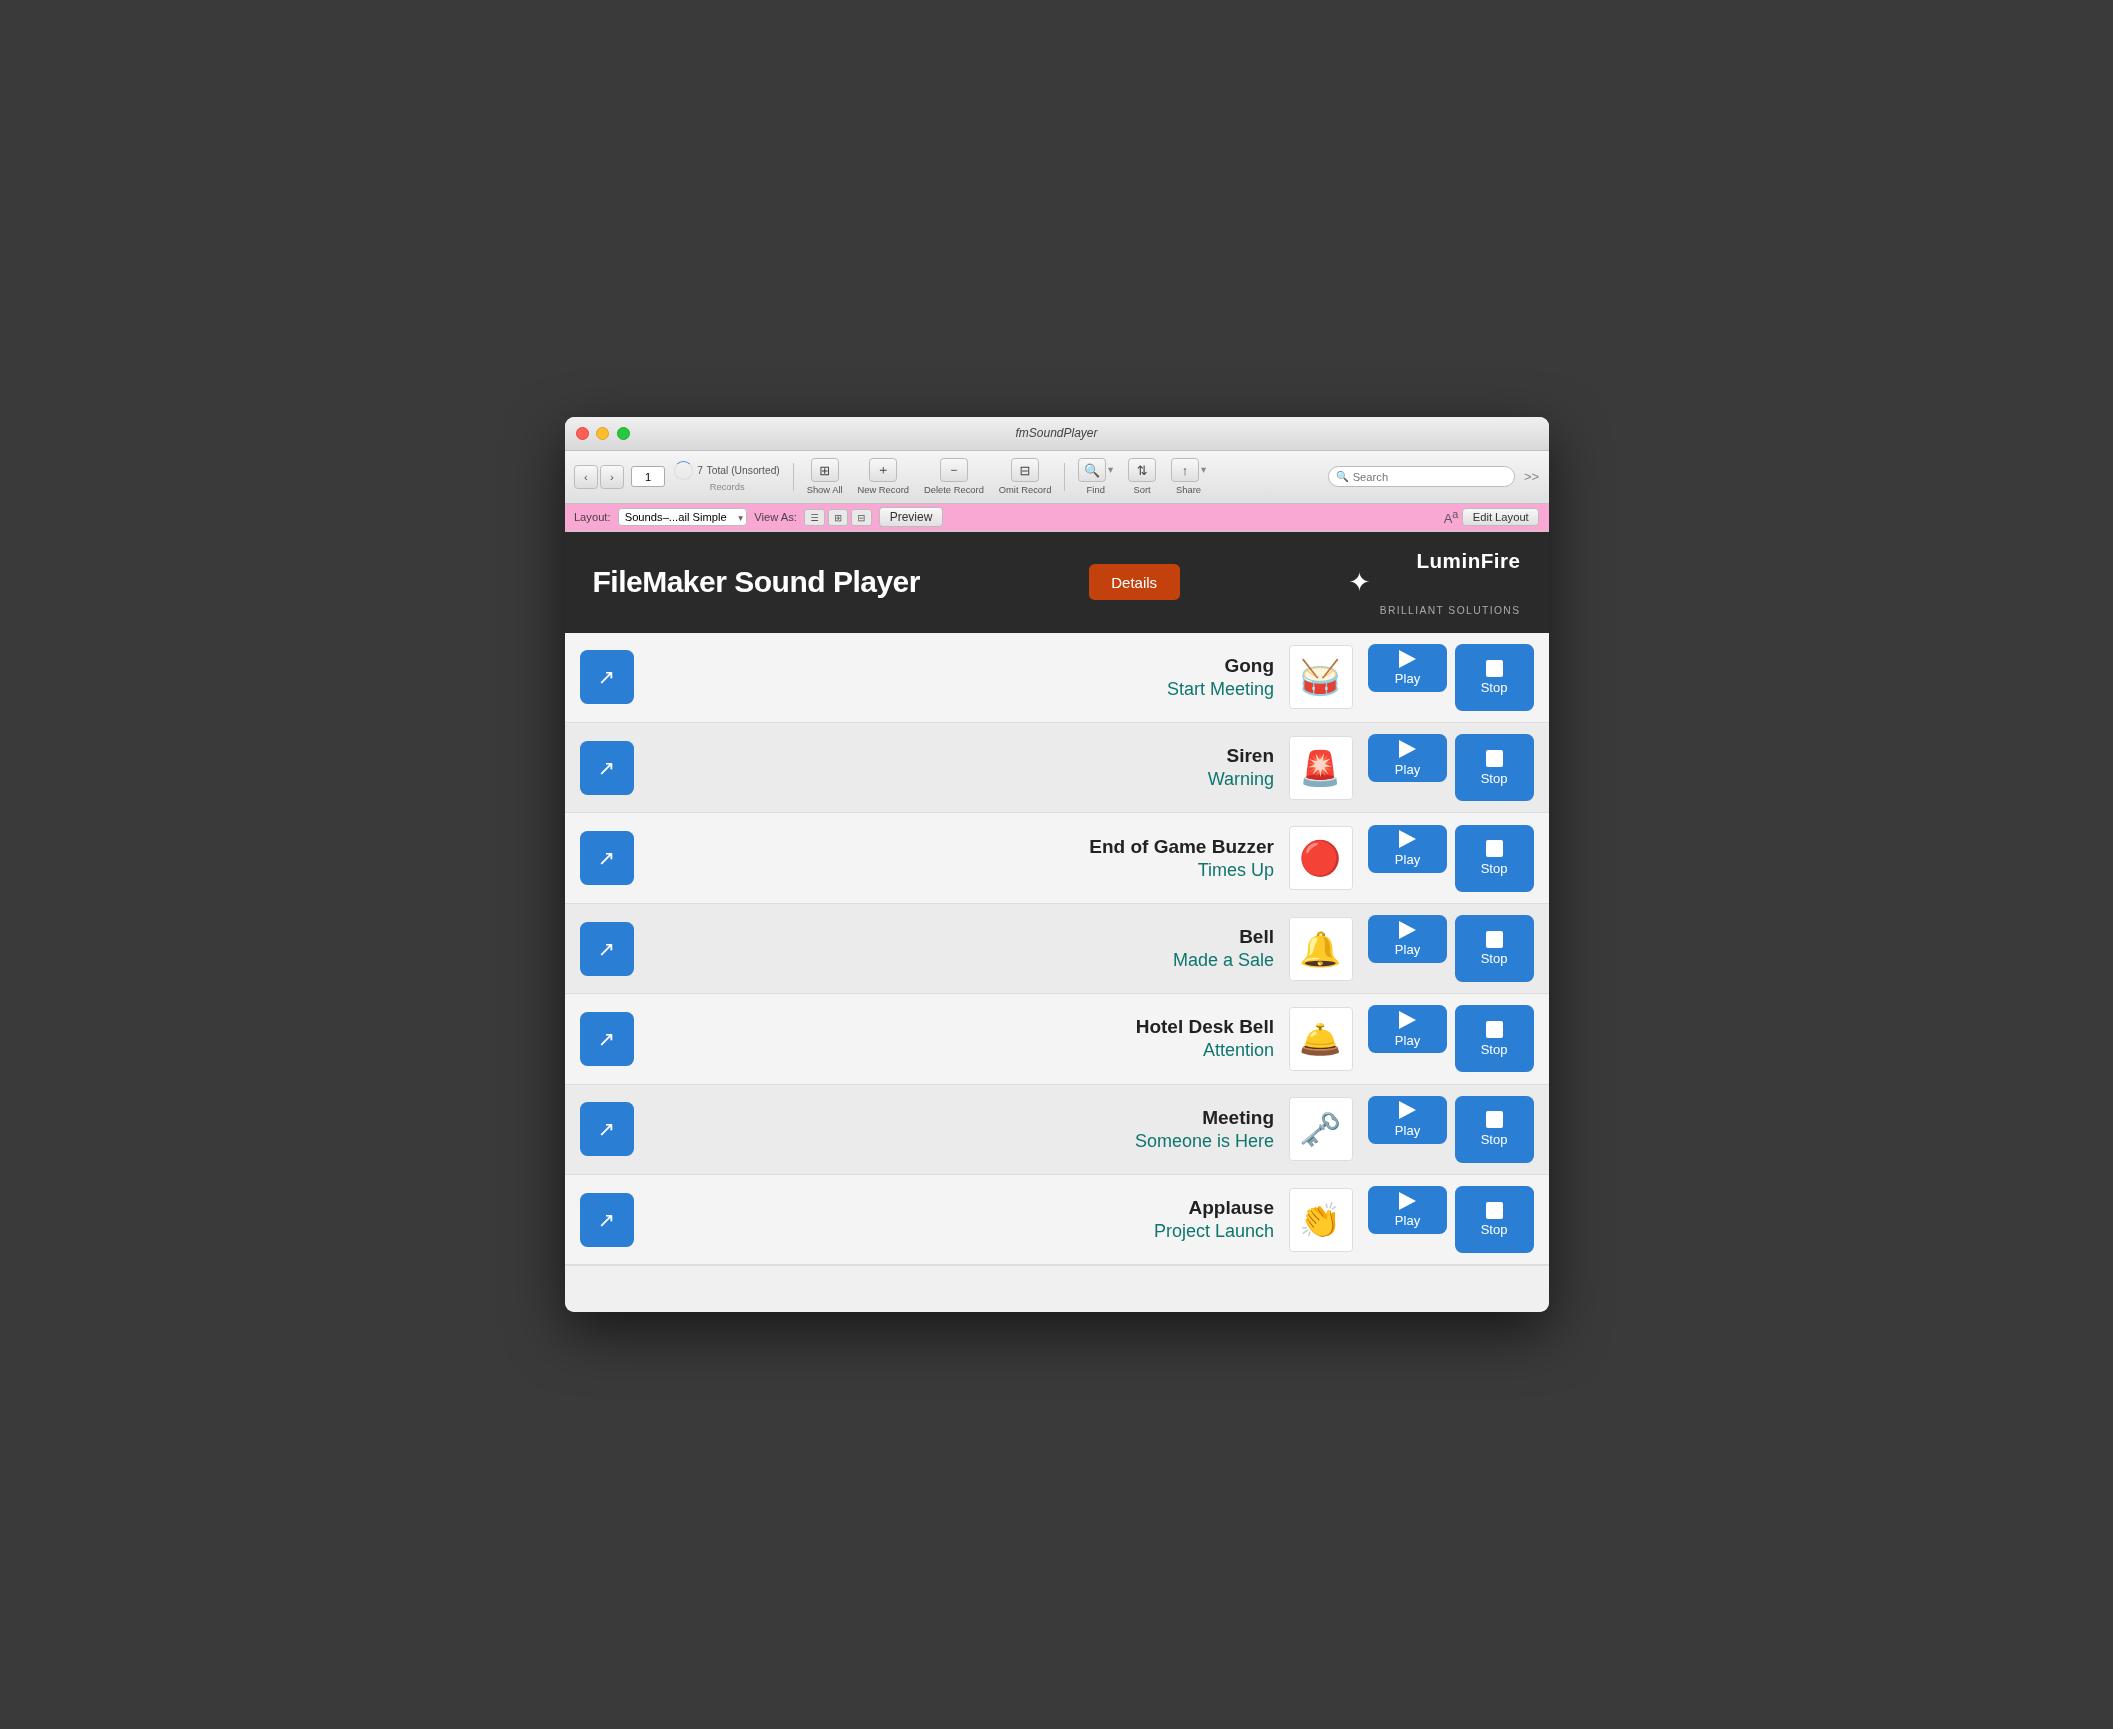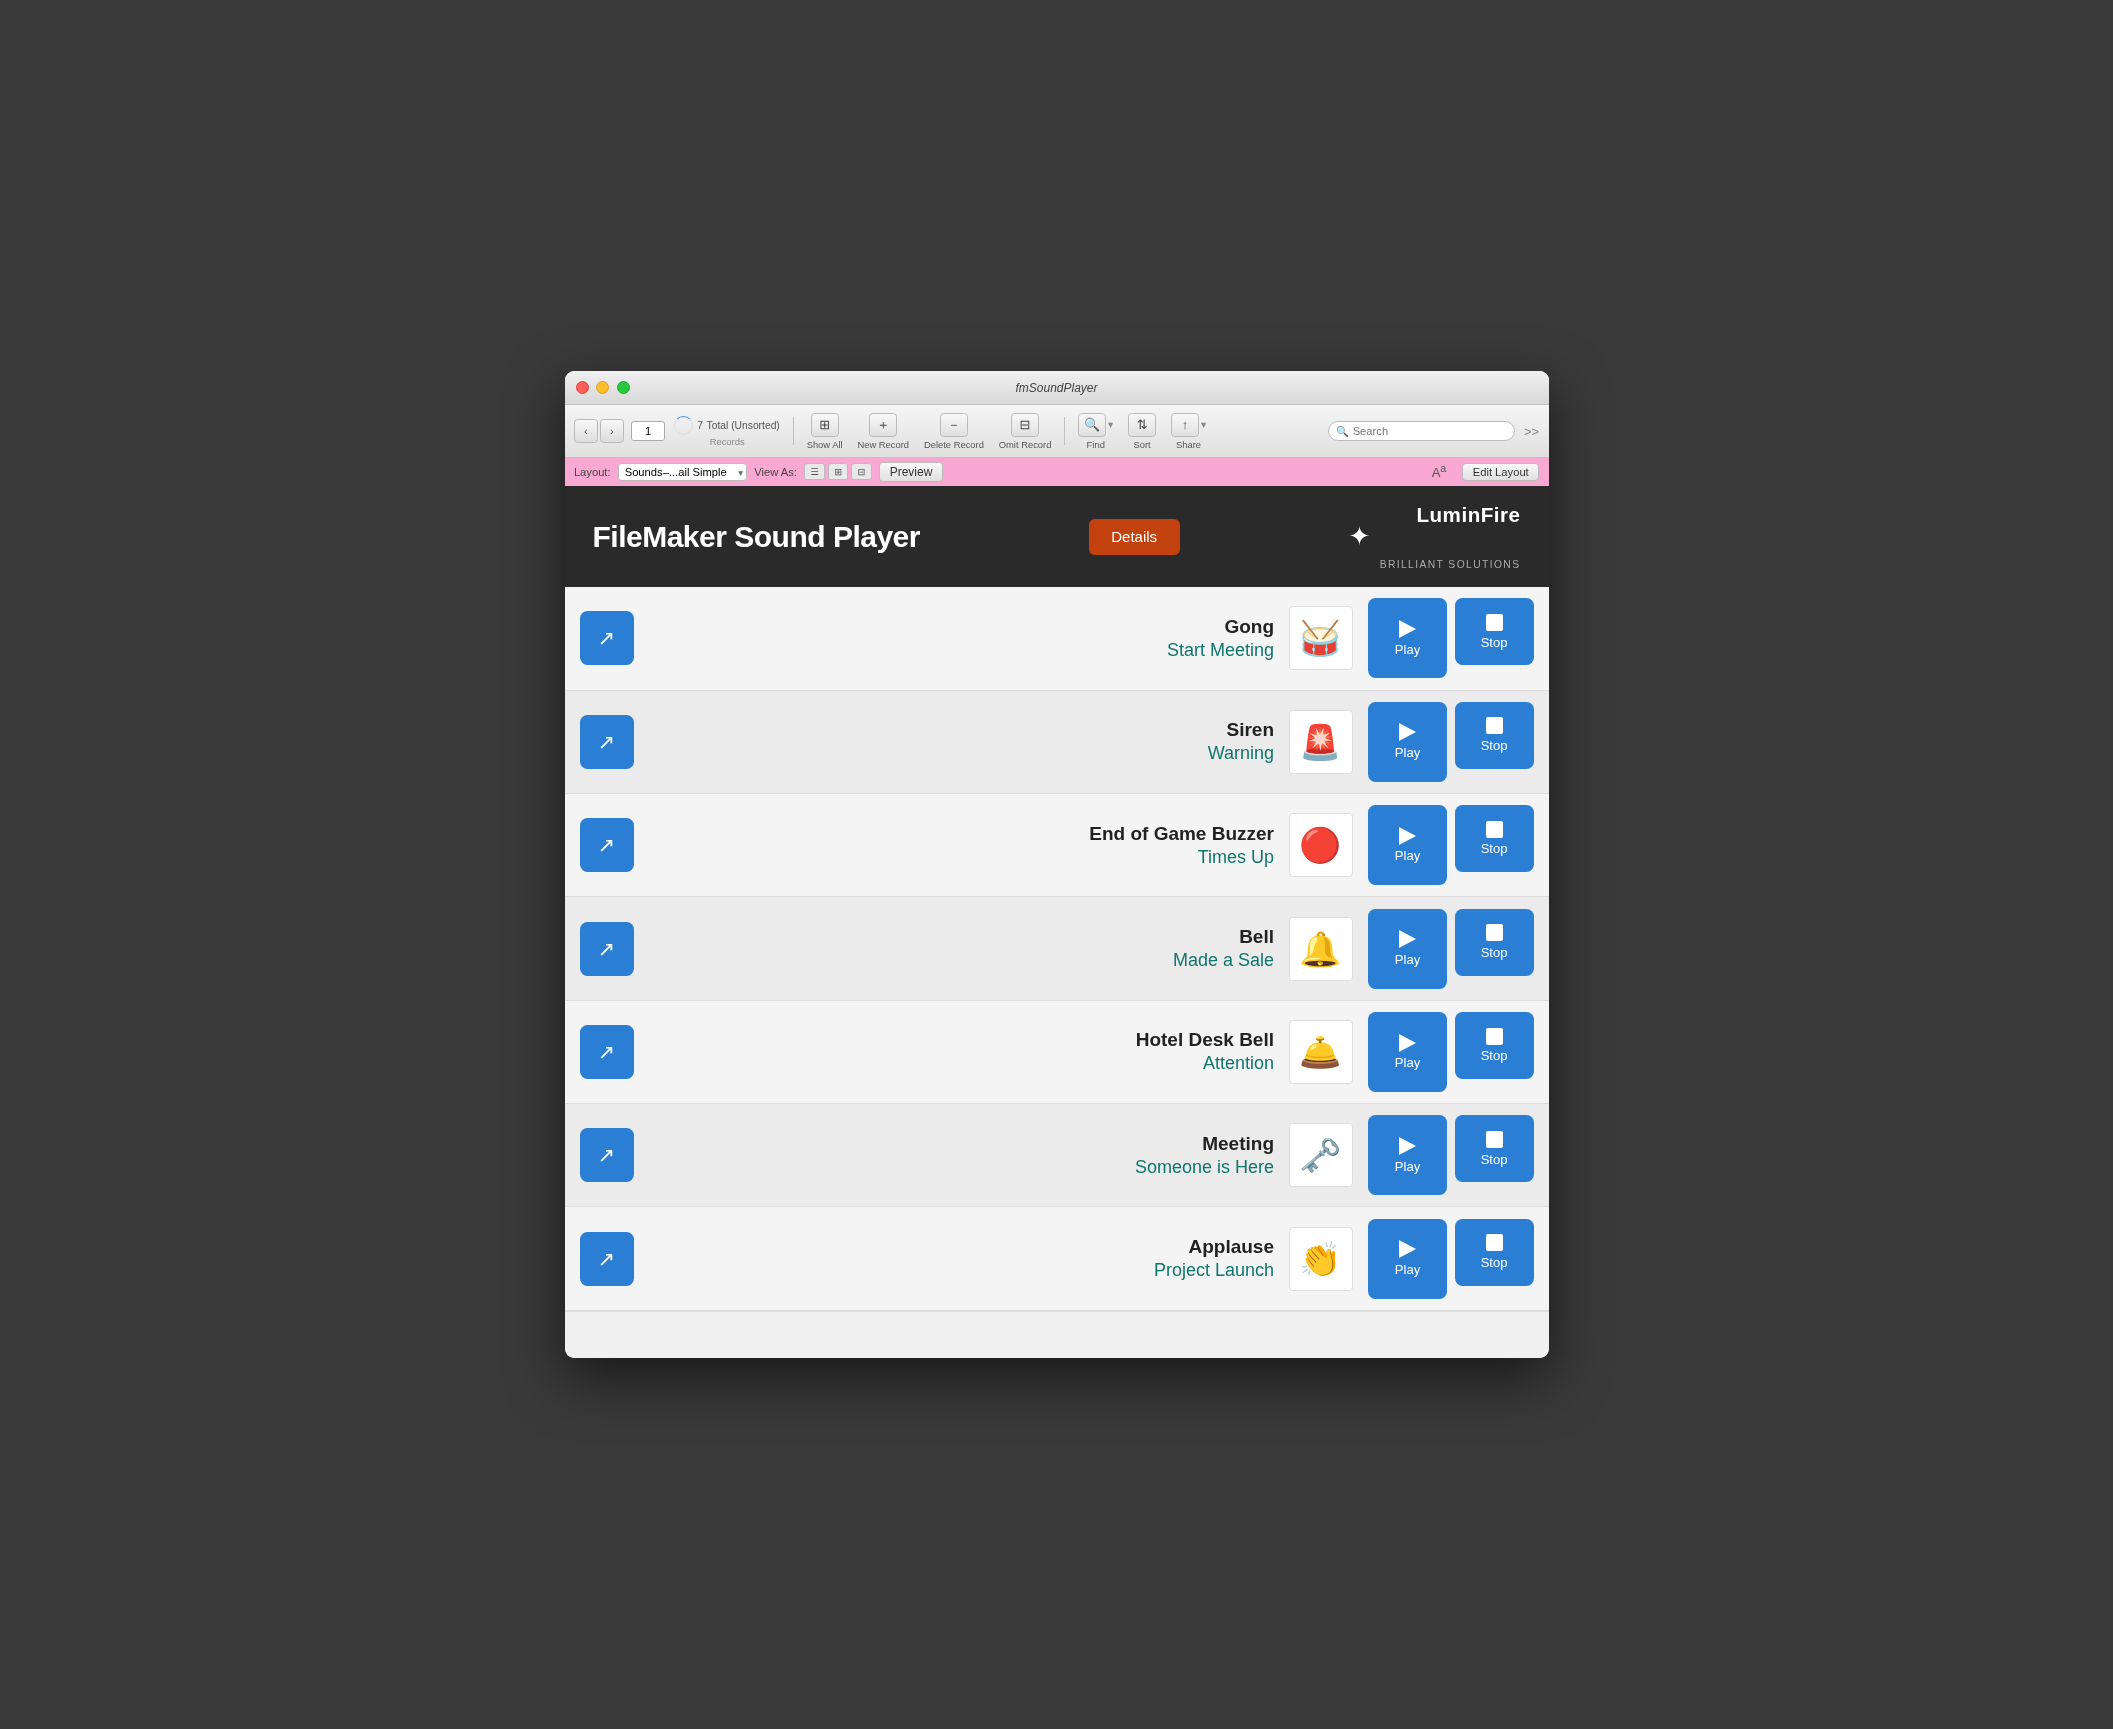--- a/index.html
+++ b/index.html
@@ -232,22 +232,22 @@
       border: 0.9px solid #bbb;
       border-radius: 3.7px;
       padding: 1.9px 9.4px;
       font-size: 12px;
       cursor: pointer;
       color: #333;
     }
     .layout-right {
       margin-left: auto;
       display: flex;
-      align-items: flex-end;
-      gap: 16px;
+      align-items: center;
+      gap: 4px;
     }
     .edit-layout-btn {
       background: linear-gradient(to bottom, #f8f8f8, #e0e0e0);
       border: 0.9px solid #bbb;
       border-radius: 3.7px;
       padding: 1.9px 9.4px;
       font-size: 11.2px;
       cursor: pointer;
       color: #333;
     }
@@ -365,21 +365,21 @@
     .record-actions {
       display: flex;
       gap: 7.5px;
     }
     .play-btn {
       background: #2a7fd4;
       color: white;
       border: none;
       border-radius: 7.5px;
       width: 79px;
-      height: 80px;
+      height: 48px;
       display: flex;
       flex-direction: column;
       align-items: center;
       justify-content: center;
       cursor: pointer;
       gap: 3.7px;
       font-size: 13px;
       font-weight: 500;
     }
     .play-triangle {

